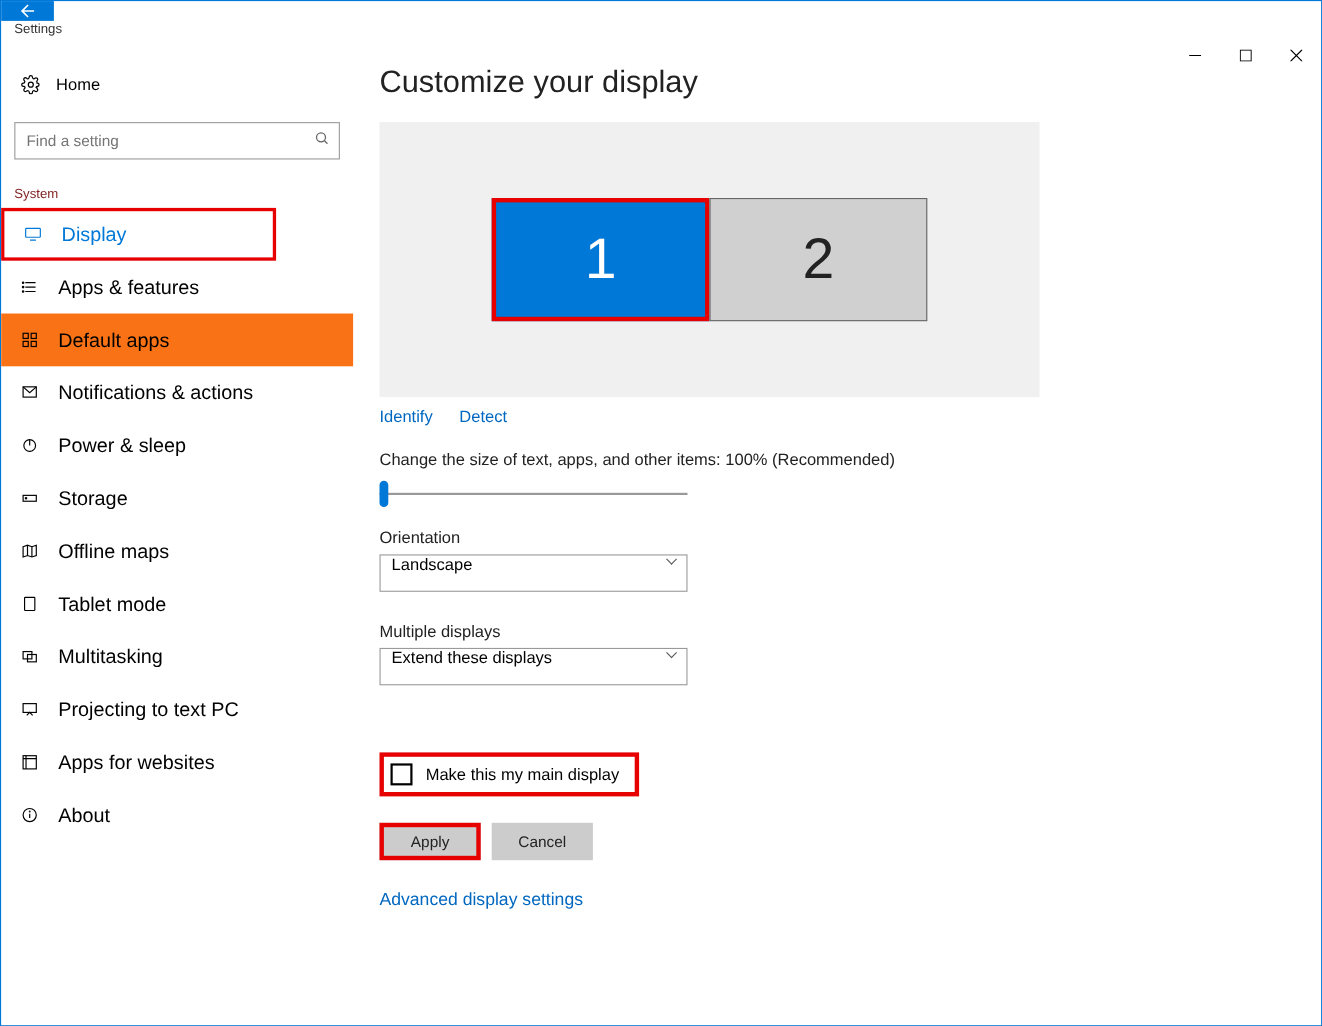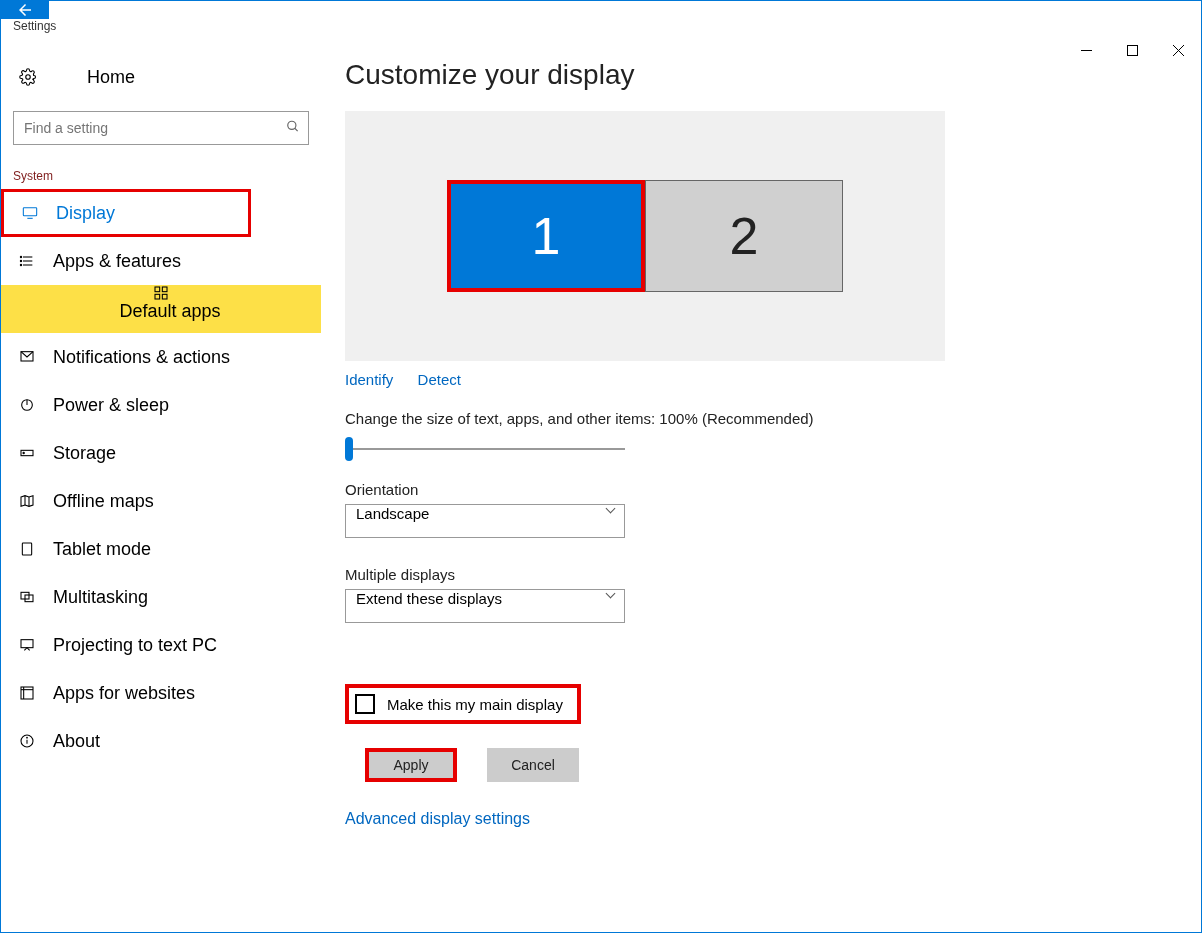--- a/index.html
+++ b/index.html
@@ -60,21 +60,21 @@
   padding: 20px 0 0 0;
   flex-shrink:0;
 }
 .home-row {
   display:flex; align-items:center;
   height:44px;
   padding-left:18px;
   cursor:pointer;
 }
 .home-row .icon { margin-right:14px; display:flex; align-items:center; }
-.home-row span.label { font-size:18px;margin-left:36px; }
+.home-row span.label { font-size:15px; }
 
 .search-wrap { padding: 12px 12px 10px 12px; }
 .search-box {
   width:100%; height:34px;
   border:1px solid #999;
   position:relative;
 }
 .search-box input {
   width:100%; height:100%; border:none;
   padding:0 30px 0 10px;
@@ -99,22 +99,21 @@
   cursor:pointer;
   font-size:18px;
   position:relative;
 }
 .side-item.active {
   color:#0078d7;
   border: 3px solid #e60000;
   width: 250px;
 }
 .side-item.selected {
-  background:#fde047;
-  flex-direction:column;
+  background:#f97316;
 }
 .side-item .icon { width:16px; margin-right:18px; display:flex; align-items:center; justify-content:center; }
 
 
 .main {
   flex:1;
   padding: 24px 24px 0 24px;
   overflow:auto;
 }
 .page-title {
@@ -177,21 +176,21 @@
 }
 .check-box {
   width:20px; height:20px; border:2px solid #000; margin-right:12px; cursor:pointer;
 }
 
 .btn-row { display:flex; gap:10px; margin-bottom:28px; }
 .btn {
   width:92px; height:34px;
   background:#ccc;
   display:flex; align-items:center; justify-content:center;
-  font-size:14px; cursor:pointer; color:#222;margin-left:20px;
+  font-size:14px; cursor:pointer; color:#222;
 }
 .btn.highlight { border:4px solid #e60000; }
 
 .adv-link { color:#0067c0; cursor:pointer; font-size:16px; }
 </style>
 </head>
 <body>
 
 <div class="window">
 

